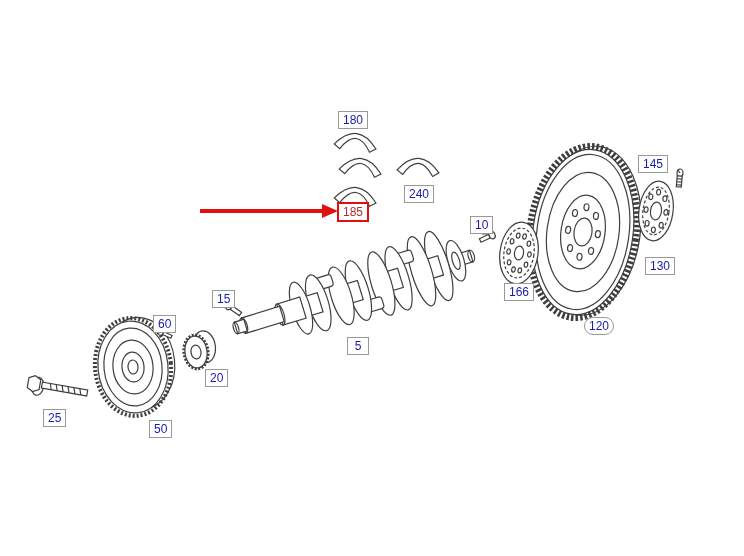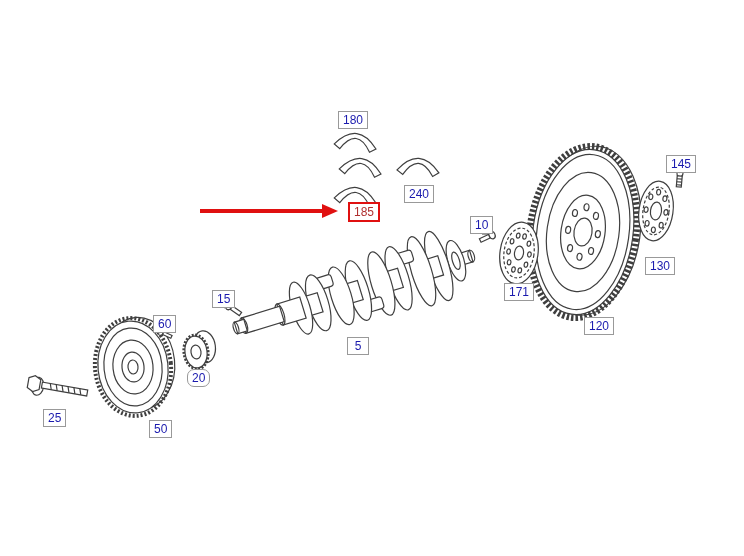--- a/index.html
+++ b/index.html
@@ -196,27 +196,27 @@
 
     <g>
       <line class="accent-stroke" x1="200" y1="211" x2="322" y2="211" stroke-width="4"></line>
       <polygon class="accent-fill" points="322,204 338,211 322,218"></polygon>
     </g>
   </svg>
 
   <div>
       <div class="part-label" style="left: 338px; top: 111px;">180</div>
       <div class="part-label" style="left: 404px; top: 185px;">240</div>
-      <div class="part-label highlighted" style="left: 348px; top: 202px;">185</div>
-      <div class="part-label" style="left: 666px; top: 155px;">145</div>
+      <div class="part-label highlighted" style="left: 337px; top: 202px;">185</div>
+      <div class="part-label" style="left: 638px; top: 155px;">145</div>
       <div class="part-label" style="left: 470px; top: 216px;">10</div>
       <div class="part-label" style="left: 645px; top: 245px; margin-top: 12px;">130</div>
-      <div class="part-label" style="left: 504px; top: 283px;">171</div>
-      <div class="part-label" style="left: 584px; top: 317px;">120</div>
+      <div class="part-label" style="left: 504px; top: 283px;">166</div>
+      <div class="part-label" style="left: 584px; top: 317px; border-radius: 9px;">120</div>
       <div class="part-label" style="left: 212px; top: 290px;">15</div>
       <div class="part-label" style="left: 147px; top: 315px; margin-left: 6px;">60</div>
-      <div class="part-label" style="left: 187px; top: 369px; border-radius: 7px;">20</div>
+      <div class="part-label" style="left: 205px; top: 369px;">20</div>
       <div class="part-label" style="left: 347px; top: 337px;">5</div>
       <div class="part-label" style="left: 43px; top: 409px;">25</div>
       <div class="part-label" style="left: 129px; top: 420px; margin-left: 20px;">50</div>
     </div>
 
 </div>
 
 </body></html>

